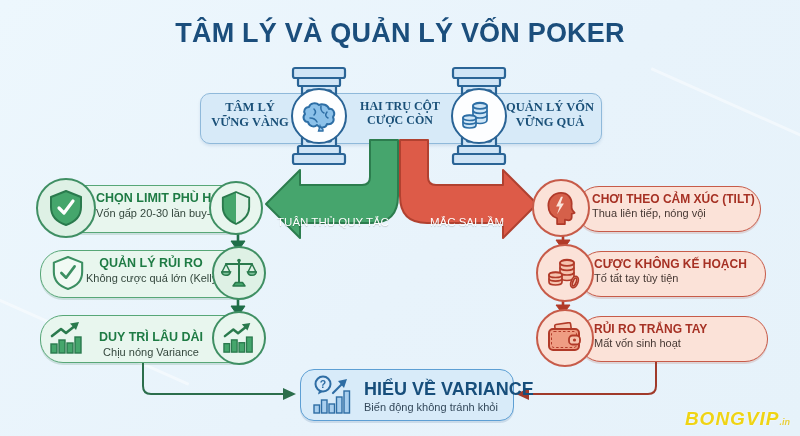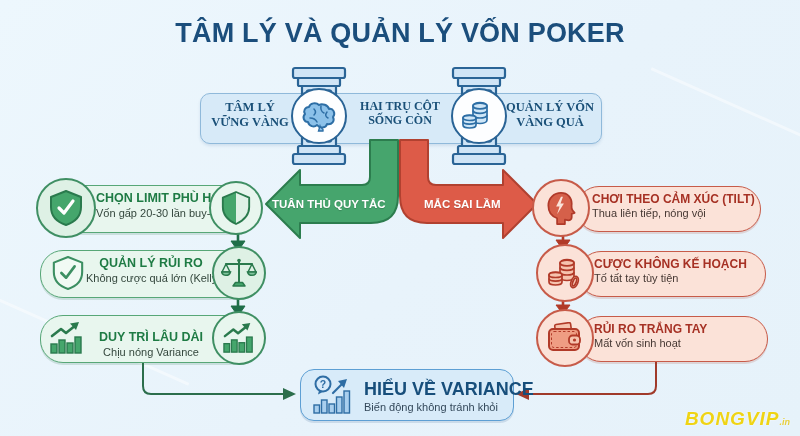--- a/index.html
+++ b/index.html
@@ -16,22 +16,22 @@
   }
   .banner{
     position:absolute;left:200px;top:93px;width:400px;height:49px;
     background:#d7eaf8;border:1.5px solid #8fb9da;border-radius:10px;
     box-shadow:0 2px 3px rgba(60,110,160,.15);
   }
   .blabel{position:absolute;color:#1a5078;font-weight:bold;text-align:center;line-height:1.22;font-family:Liberation Serif, serif;}
   .blabel.side{font-size:12.5px;}
   .blabel.mid{font-size:12px;line-height:1.2;}
   .flow-svg{position:absolute;left:0;top:0;}
-  .arrow-label{position:absolute;color:#fff;font-weight:bold;font-size:11.5px;
-    text-shadow:0 1px 1px rgba(0,0,0,.18);white-space:nowrap;}
+  .arrow-label{position:absolute;color:#fff;font-weight:normal;font-size:11.5px;text-align:center;
+    text-shadow:0 1px 1px rgba(0,0,0,.18);white-space:nowrap;margin-top:18px;}
   .pill{position:absolute;border-radius:23px;}
   .gpill{background:#e8f6ee;border:1.6px solid #57a777;box-shadow:0 2px 0 rgba(40,110,70,.16);}
   .rpill{background:#fbe2d8;border:1.6px solid #c75b49;box-shadow:0 2px 0 rgba(170,55,40,.16);}
   .bpill{background:#d8ebf9;border:1.6px solid #5d9fd4;border-radius:14px;box-shadow:0 2px 0 rgba(40,90,140,.15);}
   .circle{position:absolute;border-radius:50%;display:flex;align-items:center;justify-content:center;box-sizing:border-box;}
   .gcircle{background:#def1e5;border:2px solid #3f8f63;}
   .rcircle{background:#fbe2d8;border:2px solid #c75b49;}
   .txt{position:absolute;line-height:1.25;}
   .txt .t{font-weight:bold;white-space:nowrap;}
   .txt .s{white-space:nowrap;}
@@ -60,25 +60,25 @@
 
   <div class="title">TÂM LÝ VÀ QUẢN LÝ VỐN POKER</div>
 
   <div class="banner"></div>
   <div class="blabel side" style="left:203px;top:100px;width:94px;">
     <div>TÂM LÝ</div>
     <div>VỮNG VÀNG</div>
   </div>
   <div class="blabel mid" style="left:352px;top:99px;width:96px;">
     <div>HAI TRỤ CỘT</div>
-    <div>SỐNG CÒN</div>
+    <div>CƯỢC CÒN</div>
   </div>
   <div class="blabel side" style="left:502px;top:100px;width:96px;">
     <div>QUẢN LÝ VỐN</div>
-    <div>VÀNG QUẢ</div>
+    <div>VỮNG QUẢ</div>
   </div>
 
   <svg class="flow-svg" width="800" height="436" viewBox="0 0 800 436">
 
     <path d="M370,140 L370,177 Q370,185 362,185 L300,185 L300,170 L266,204 L300,238 L300,223 L371,223 Q398,223 398,196 L398,140 Z" fill="#46a56d" stroke="#2c7d4e" stroke-width="2" stroke-linejoin="round"></path>
 
     <path d="M428,140 L428,177 Q428,185 436,185 L503,185 L503,170 L537,204 L503,238 L503,223 L427,223 Q400,223 400,196 L400,140 Z" fill="#dd5b48" stroke="#b14130" stroke-width="2" stroke-linejoin="round"></path>
 
     <g stroke="#1f6e49" fill="#1f6e49">
       <line x1="238" y1="231" x2="238" y2="241" stroke-width="2.6"></line>

